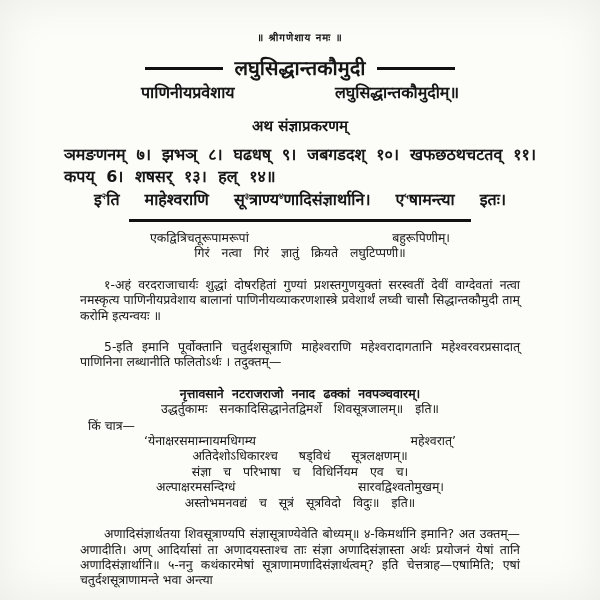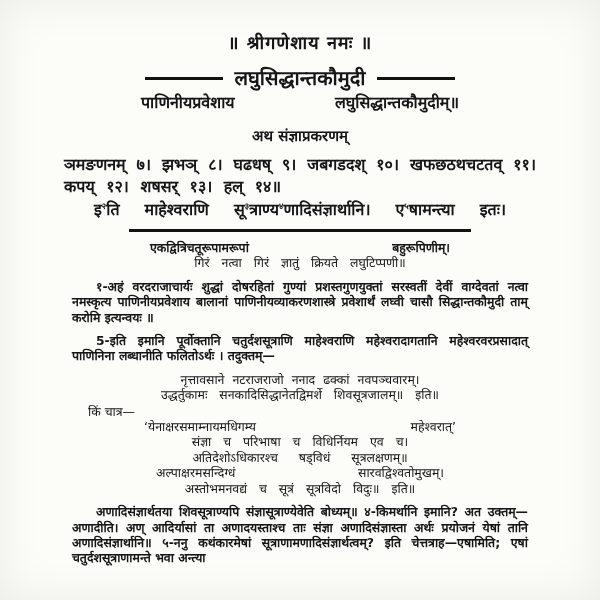--- a/index.html
+++ b/index.html
@@ -9,47 +9,47 @@
   }
   .page{
     position:relative;width:600px;height:600px;box-sizing:border-box;
     background:#fcfcf9;color:#161616;overflow:hidden;
     padding:30px 64px 0 64px;
     box-shadow:inset 0 0 46px rgba(0,0,0,0.07);
   }
   sup{font-size:8.5px;line-height:0;vertical-align:super;}
 
   
-  .invocation{text-align:center;font-size:18px;font-weight:bold;letter-spacing:1px;}
+  .invocation{text-align:center;font-size:10px;font-weight:bold;letter-spacing:1px;}
   .title-row{display:flex;align-items:center;justify-content:center;gap:11px;margin-top:13px;}
   .title-rule{width:78px;height:3.5px;background:#111;flex:0 0 auto;}
   .book-title{font-size:20px;font-weight:bold;line-height:1.15;white-space:nowrap;}
 
   
   .main-bold{font-weight:bold;font-size:16px;}
   .mangala-l1{text-align:center;word-spacing:7px;margin-top:15px;line-height:21px;}
   .mangala-l2{width:318px;margin:2px auto 12px;display:flex;justify-content:space-between;line-height:21px;}
   .section-heading{text-align:center;margin-top:7px;line-height:22px;font-size:15px;}
   .sutras{margin-top:7px;line-height:22px;}
   .sutra-line{text-align:justify;text-align-last:justify;}
   .sutra-line.first{padding-left:26px;}
   .sutra-line.last{text-align:left;text-align-last:left;word-spacing:6px;}
   .iti-line{width:412px;margin:1px auto 0;text-align:justify;text-align-last:justify;line-height:22px;}
 
   .separator{width:342px;height:3px;background:#111;margin:8px auto 8px;}
 
   
   .commentary{font-size:12.4px;line-height:15.4px;}
   .pair{display:flex;justify-content:space-between;margin:0 auto;}
-  .tippani-l1{width:300px;font-weight:bold;}
+  .tippani-l1{width:300px;}
   .c-center{text-align:center;}
-  .ws-sm{word-spacing:4px;}
+  .ws-sm{word-spacing:4px;font-weight:bold;}
   .ws-md{word-spacing:8px;}
   .ws-lg{word-spacing:17px;}
-  .c-para{text-align:justify;text-indent:24px;margin:8px;font-weight:bold;}
+  .c-para{text-align:justify;text-indent:24px;margin:16px;}
   .kim{padding-left:24px;margin-top:1px;}
   .quote-pair{width:312px;}
   .attr-line{padding-left:28px;}
   .v-line3{width:288px;}
   .no-indent-gap{margin-top:1px;}
 </style>
 </head>
 <body>
 
 <div class="page">
@@ -64,21 +64,21 @@
 
   <div class="main-bold mangala-l2">
     <span>पाणिनीयप्रवेशाय</span>
     <span>लघुसिद्धान्तकौमुदीम्॥</span>
   </div>
 
   <div class="main-bold section-heading">अथ संज्ञाप्रकरणम्</div>
 
   <div class="main-bold sutras">
     <div class="sutra-line">ञमङणनम् ७। झभञ् ८। घढधष् ९। जबगडदश् १०। खफछठथचटतव् ११।</div>
-    <div class="sutra-line last">कपय् १२। शषसर् १३। हल् १४॥</div>
+    <div class="sutra-line last">कपय् 6। शषसर् १३। हल् १४॥</div>
   </div>
 
   <div class="main-bold iti-line">इ<sup>२</sup>ति माहेश्वराणि सू<sup>३</sup>त्राण्य<sup>४</sup>णादिसंज्ञार्थानि। ए<sup>५</sup>षामन्त्या इतः।</div>
 
   <div class="separator"></div>
 
   <div class="commentary">
 
     <div class="pair tippani-l1">
       <span>एकद्वित्रिचतूरूपामरूपां</span>
@@ -93,22 +93,22 @@
     <div class="c-center ws-md">उद्धर्तुकामः सनकादिसिद्धानेतद्विमर्शे शिवसूत्रजालम्॥ इति॥</div>
 
     <div class="kim">किं चात्र—</div>
 
     <div class="pair quote-pair">
       <span>‘येनाक्षरसमाम्नायमधिगम्य</span>
       <span>महेश्वरात्’</span>
     </div>
 
 
+    <div class="c-center ws-lg">अतिदेशोऽधिकारश्च षड्विधं सूत्रलक्षणम्॥</div>
     <div class="c-center ws-md">संज्ञा च परिभाषा च विधिर्नियम एव च।</div>
-    <div class="c-center ws-lg">अतिदेशोऽधिकारश्च षड्विधं सूत्रलक्षणम्॥</div>
     <div class="pair v-line3">
       <span>अल्पाक्षरमसन्दिग्धं</span>
       <span>सारवद्विश्वतोमुखम्।</span>
     </div>
     <div class="c-center ws-md">अस्तोभमनवद्यं च सूत्रं सूत्रविदो विदुः॥ इति॥</div>
 
     <p class="c-para">अणादिसंज्ञार्थतया शिवसूत्राण्यपि संज्ञासूत्राण्येवेति बोध्यम्॥ ४-किमर्थानि इमानि? अत उक्तम्—अणादीति। अण् आदिर्यासां ता अणादयस्ताश्च ताः संज्ञा अणादिसंज्ञास्ता अर्थः प्रयोजनं येषां तानि अणादिसंज्ञार्थानि॥ ५-ननु कथंकारमेषां सूत्राणामणादिसंज्ञार्थत्वम्? इति चेत्तत्राह—एषामिति; एषां चतुर्दशसूत्राणामन्ते भवा अन्त्या</p>
 
   </div>
 </div>

